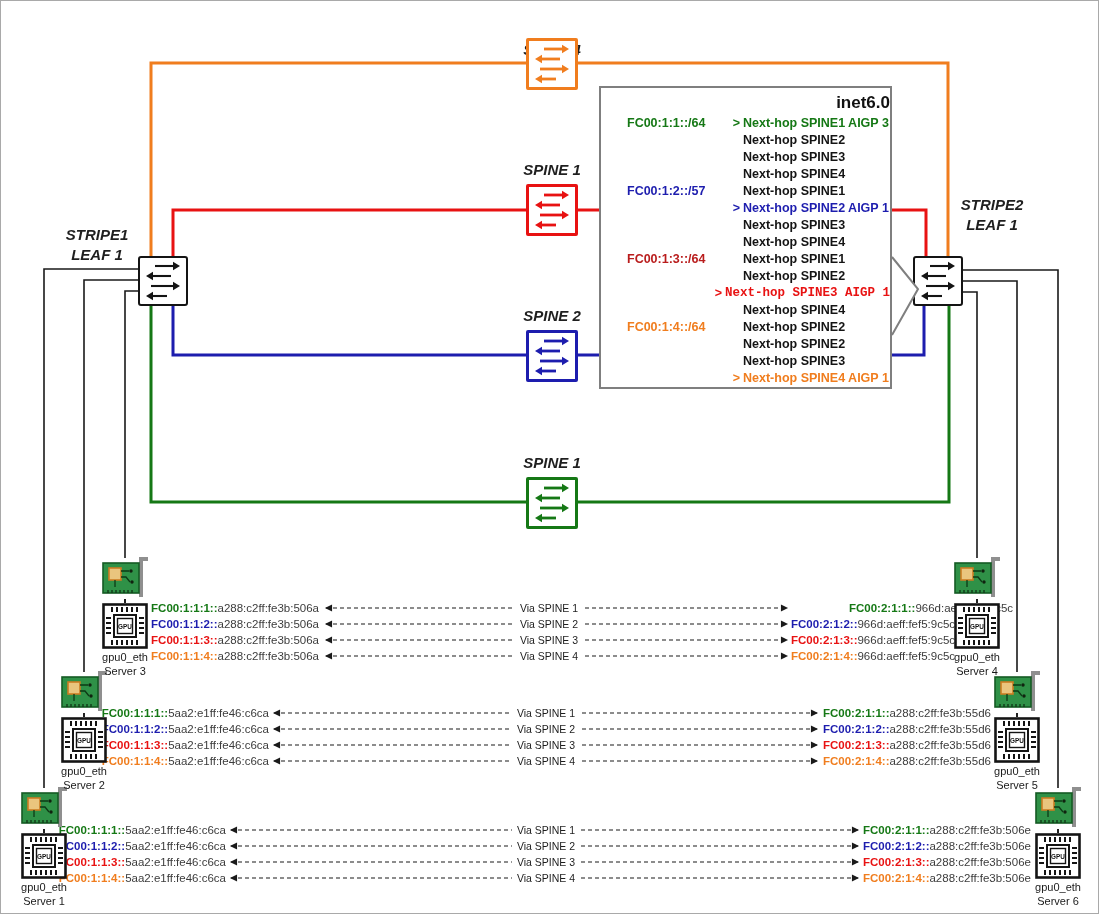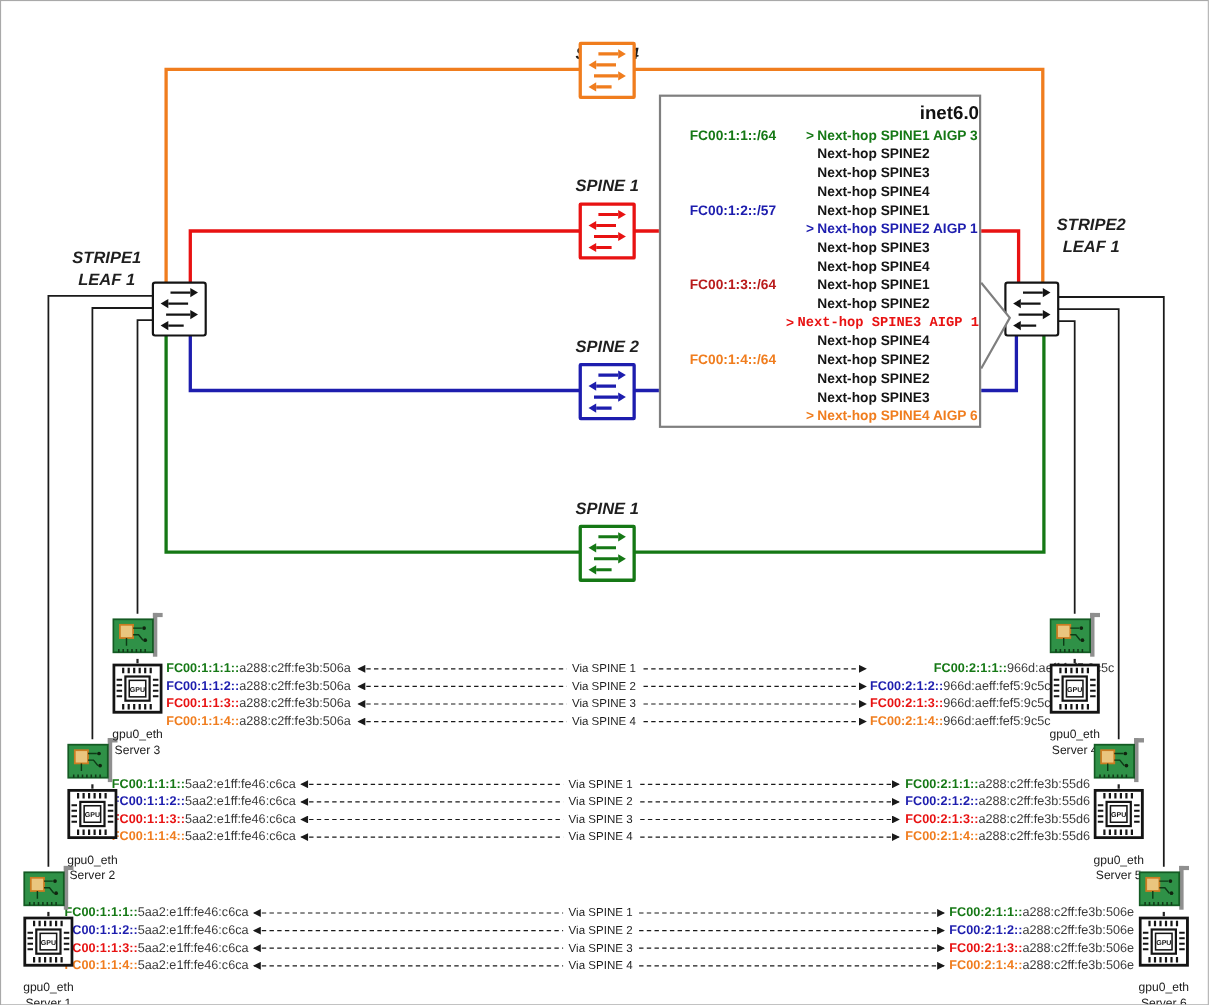--- a/index.html
+++ b/index.html
@@ -32,21 +32,21 @@
     position:absolute;height:14px;line-height:14px;font-size:11.5px;
     white-space:nowrap;color:#3c3c3c;
   }
   .addr-prefix{font-weight:700;}
   .via-label{
     position:absolute;height:14px;line-height:14px;font-size:10.5px;color:#1d1d1d;
     background:#fff;padding:0 5px;transform:translateX(-50%);white-space:nowrap;
   }
   .server{position:absolute;width:90px;display:flex;flex-direction:column;align-items:center;}
   .server .conn{width:2px;height:4px;background:#222;}
-  .server-label{font-size:11px;line-height:13.5px;color:#1a1a1a;text-align:center;margin-top:13px;white-space:nowrap;}
+  .server-label{font-size:11px;line-height:13.5px;color:#1a1a1a;text-align:center;margin-top:2px;white-space:nowrap;}
 </style>
 </head>
 <body>
 
 <div id="canvas">
 
   <svg id="links-svg" width="1099" height="914" viewBox="0 0 1099 914">
     <defs>
       <marker id="ah" viewBox="0 0 10 10" refX="8.5" refY="5" markerWidth="7.5" markerHeight="6.5" orient="auto-start-reverse">
         <path d="M0,0 L10,5 L0,10 z" fill="#1a1a1a"></path>
@@ -242,21 +242,21 @@
           <span style="color:#141414;">Next-hop SPINE2</span>
         </div>
         <div class="route-row">
           <span class="route-prefix" style="color:#f07d1e;"></span>
           <span class="route-marker" style="color:#1a1a1a;"></span>
           <span style="color:#141414;">Next-hop SPINE3</span>
         </div>
         <div class="route-row">
           <span class="route-prefix" style="color:#f07d1e;"></span>
           <span class="route-marker" style="color:#f07d1e;">&gt;</span>
-          <span style="color:#f07d1e;">Next-hop SPINE4 AIGP 6</span>
+          <span style="color:#f07d1e;">Next-hop SPINE4 AIGP 1</span>
         </div>
       </div>
   </div>
   <svg class="tail-svg" width="32" height="86" viewBox="0 0 32 86">
     <path d="M1,4 L27,36 L1,82" fill="#ffffff" stroke="#7f7f7f" stroke-width="2"></path>
   </svg>
 
   <div id="flows-layer">
       <div class="addr-row" style="left:4px;top:600px;width:314px;text-align:right;"><span class="addr-prefix" style="color:#157815;">FC00:1:1:1::</span><span>a288:c2ff:fe3b:506a</span></div>
       <div class="addr-row" style="left:790px;top:600px;width:280px;text-align:center;"><span class="addr-prefix" style="color:#157815;">FC00:2:1:1::</span><span>966d:aeff:fef5:9c5c</span></div>

